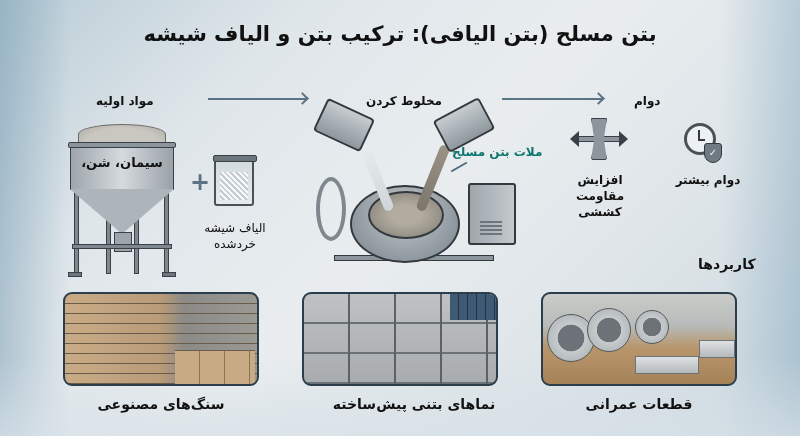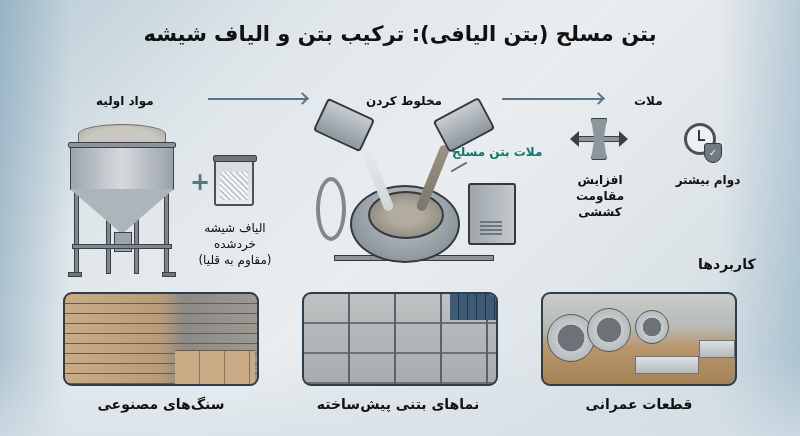--- a/index.html
+++ b/index.html
@@ -107,48 +107,48 @@
 <div class="bg-streak left"></div>
 <div class="bg-streak right"></div>
 <div class="bg-floor"></div>
 
 <div class="title">بتن مسلح (بتن الیافی): ترکیب بتن و الیاف شیشه</div>
 
 <div class="section-label" style="left:96px; top:94px;">مواد اولیه</div>
 <div class="flow-arrow" style="left:208px; top:98px; width:98px;"></div>
 <div class="section-label" style="left:366px; top:94px;">مخلوط کردن</div>
 <div class="flow-arrow" style="left:502px; top:98px; width:100px;"></div>
-<div class="section-label" style="left:634px; top:94px;">ملات</div>
+<div class="section-label" style="left:634px; top:94px;">دوام</div>
 
 <div class="silo">
   <div class="pile"></div>
   <div class="rim"></div>
   <div class="leg" style="left:12px;"></div>
   <div class="leg" style="left:44px;"></div>
   <div class="leg" style="left:72px;"></div>
   <div class="leg" style="left:102px;"></div>
   <div class="body"></div>
   <div class="cone"></div>
   <div class="neck"></div>
   <div class="bar"></div>
   <div class="foot" style="left:6px;"></div>
   <div class="foot" style="left:100px;"></div>
 </div>
 <div class="silo-text">
+  <div>سیمان، شن،</div>
 </div>
 
 <div class="plus">+</div>
 
 <div class="jar">
   <div class="fiber"></div>
 </div>
 <div class="jar-text">
   <div>الیاف شیشه</div>
   <div>خردشده</div>
-  <div>(مقاوم به قلیا)</div>
 </div>
 
 <div class="mixer">
   <div class="wheel"></div>
   <div class="frame"></div>
   <div class="drum"></div>
   <div class="drum-mouth"></div>
   <div class="motor">
       <div class="vent"></div>
     </div>
@@ -183,21 +183,21 @@
 <div class="apps-label">کاربردها</div>
 
 <div class="card stones">
   <div class="paver"></div>
 </div>
 <div class="card-label" style="left:63px;">سنگ‌های مصنوعی</div>
 
 <div class="card facade">
   <div class="glass"></div>
 </div>
-<div class="card-label" style="left:300px;">نماهای بتنی پیش‌ساخته</div>
+<div class="card-label" style="left:316px;">نماهای بتنی پیش‌ساخته</div>
 
 <div class="card infra">
   <div class="pipe" style="left:4px; top:20px; width:48px; height:48px;"></div>
   <div class="pipe" style="left:44px; top:14px; width:44px; height:44px;"></div>
   <div class="pipe" style="left:92px; top:16px; width:34px; height:34px;"></div>
   <div class="barrier" style="left:92px; top:62px; width:64px;"></div>
   <div class="barrier" style="left:156px; top:46px; width:36px;"></div>
 </div>
 <div class="card-label" style="left:541px;">قطعات عمرانی</div>
 

